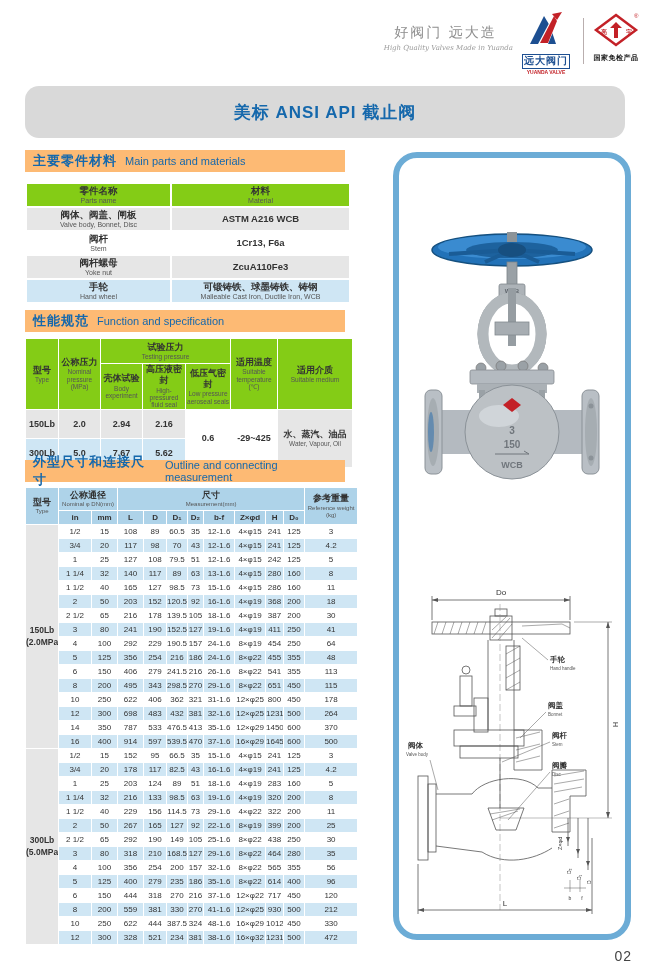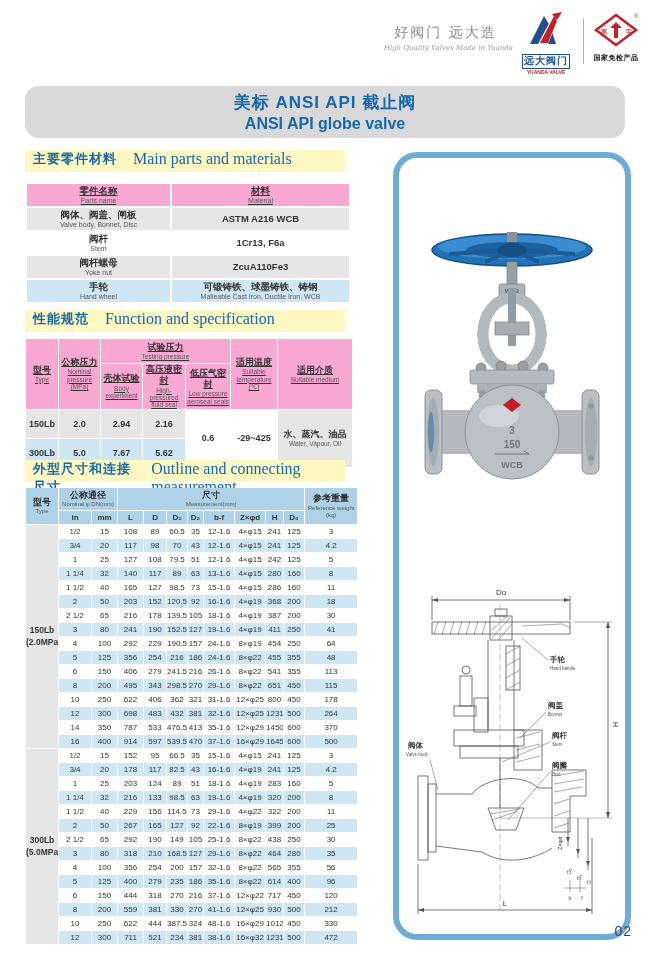--- a/index.html
+++ b/index.html
@@ -16,33 +16,33 @@
   .logo1 .en{font-size:5px;color:#c32127;font-weight:bold;margin-top:1px;}
   .logo-divider{position:absolute;top:18px;left:583px;width:1px;height:46px;background:#b9aeae;}
   .logo2{position:absolute;top:12px;left:590px;width:52px;text-align:center;}
   .logo2 .caption{font-size:7px;font-weight:bold;color:#222;margin-top:1px;letter-spacing:0.5px;}
   
   .title-bar{position:absolute;left:25px;top:86px;width:600px;height:52px;background:#d9d9d9;
     border-radius:14px;display:flex;flex-direction:column;justify-content:center;align-items:center;}
   .title-cn{font-size:17px;font-weight:bold;color:#1568ac;letter-spacing:1px;}
   .title-en{font-size:16px;font-weight:bold;color:#1568ac;margin-top:1px;}
   
-  .section-bar{position:absolute;left:25px;width:320px;height:22px;background:#fef9c3;
-    display:flex;align-items:flex-start;padding-left:8px;box-sizing:border-box;font-family:Liberation Serif, serif;}
+  .section-bar{position:absolute;left:25px;width:320px;height:22px;background:#fdba74;
+    display:flex;align-items:center;padding-left:8px;box-sizing:border-box;}
   .section-cn{font-size:13px;font-weight:bold;color:#1568ac;letter-spacing:1px;}
-  .section-en{font-size:16px;color:#1568ac;margin-left:16px;}
+  .section-en{font-size:11px;color:#1568ac;margin-left:8px;}
   
   table{border-collapse:separate;table-layout:fixed;}
   td,th{text-align:center;vertical-align:middle;font-weight:normal;padding:0;overflow:hidden;}
   .cn{font-size:9.5px;font-weight:bold;color:#333;display:block;line-height:1.25;}
   .en{font-size:7px;color:#555;display:block;line-height:1.15;}
   
   .materials{position:absolute;left:25px;top:182px;width:320px;border-spacing:2px;}
   .materials td{height:22px;}
-  .bg-hdr{background:#f9a8d4;text-decoration:underline;}
+  .bg-hdr{background:#84cc16;}
   .bg-gray{background:#e6e6e6;}
   .bg-blue{background:#cfe6f4;}
   .bg-white{background:#ffffff;}
   
   .function{position:absolute;left:25px;top:338px;width:320px;border-spacing:1px;}
   .function .cn{font-size:9px;}
   .function .en{font-size:6.5px;}
   .function td.val{font-size:9px;font-weight:bold;color:#333;}
   
   .dims{position:absolute;left:25px;top:487px;width:320px;border-spacing:1px;}
@@ -52,21 +52,21 @@
   .dims .sub th{font-size:8px;font-weight:bold;height:13px;}
   .dims tbody td{font-size:8px;height:13px;background:#ffffff;color:#333;}
   .dims tbody tr.alt td{background:#cfe6f4;}
   .dims tbody td.grp{background:#e6e6e6;font-size:8.5px;font-weight:bold;line-height:1.3;}
   
   .pic-box{position:absolute;left:393px;top:152px;width:238px;height:788px;box-sizing:border-box;
     border:6px solid #6cacd6;border-radius:24px;background:#ffffff;}
   .photo-wrap{position:absolute;left:8px;top:62px;width:210px;height:300px;}
   .drawing-wrap{position:absolute;left:3px;top:422px;width:220px;height:358px;}
   
-  .page-num{position:absolute;top:923px;right:18px;font-size:14px;color:#444;letter-spacing:1px;}
+  .page-num{position:absolute;top:948px;right:18px;font-size:14px;color:#444;letter-spacing:1px;}
 </style>
 </head>
 <body>
 
 <div class="slogan">
   <div class="slogan-cn">好阀门 远大造</div>
   <div class="slogan-en">High Quality Valves Made in Yuanda</div>
 </div>
 
 <div class="logo1">
@@ -88,21 +88,20 @@
     <path d="M23 10 L17 16 L21 16 L21 26 L25 26 L25 16 L29 16 Z" fill="#c32127"></path>
     <text x="8" y="22" font-size="6" fill="#c32127" font-weight="bold">亮</text>
     <text x="33" y="22" font-size="6" fill="#c32127" font-weight="bold">宇</text>
     <text x="41" y="6" font-size="6" fill="#c32127">®</text>
   </svg>
   <div class="caption">国家免检产品</div>
 </div>
 
 <div class="title-bar">
   <div class="title-cn">美标 ANSI API 截止阀</div>
-  <div class="title-en">ANSI API globe valve</div>
 </div>
 
 <div class="section-bar" style="top:150px;">
   <span class="section-cn">主要零件材料</span>
   <span class="section-en">Main parts and materials</span>
 </div>
 
 <table class="materials">
   <colgroup>
       <col style="width:143px">
@@ -666,21 +665,21 @@
         <td>324</td>
         <td>48-1.6</td>
         <td>16×φ29</td>
         <td>1012</td>
         <td>450</td>
         <td>330</td>
       </tr>
       <tr class="alt">
         <td>12</td>
         <td>300</td>
-        <td>711</td>
+        <td>328</td>
         <td>521</td>
         <td>234</td>
         <td>381</td>
         <td>38-1.6</td>
         <td>16×φ32</td>
         <td>1231</td>
         <td>500</td>
         <td>472</td>
       </tr>
     </tbody>

